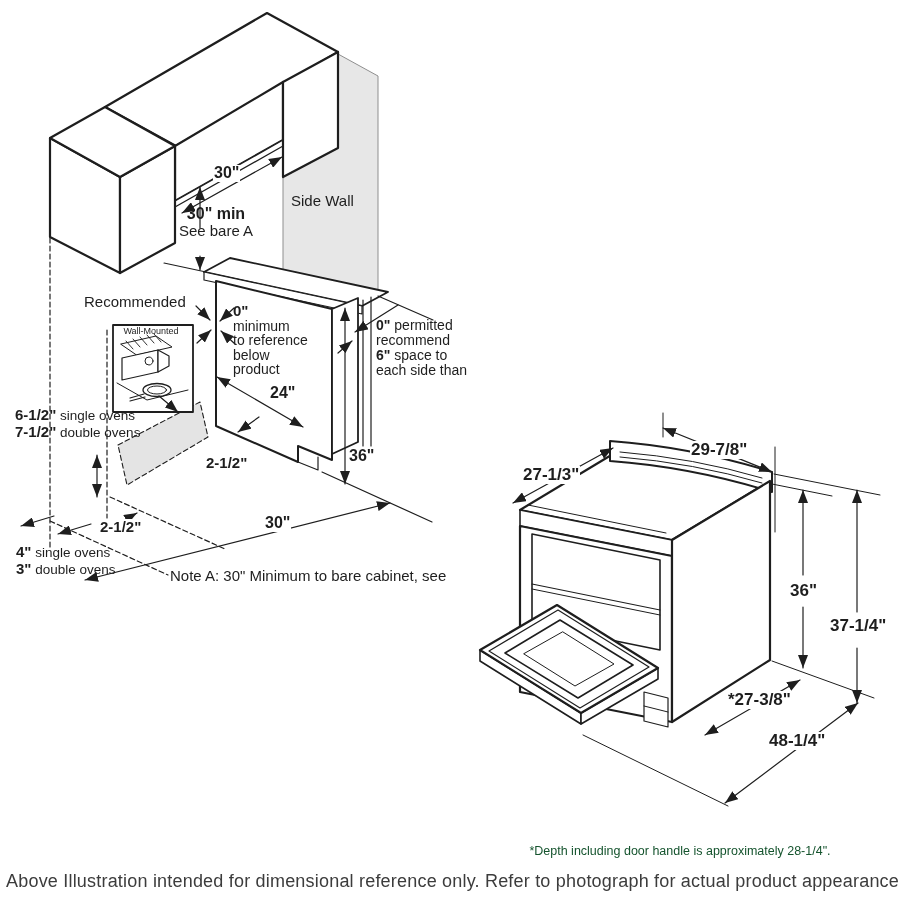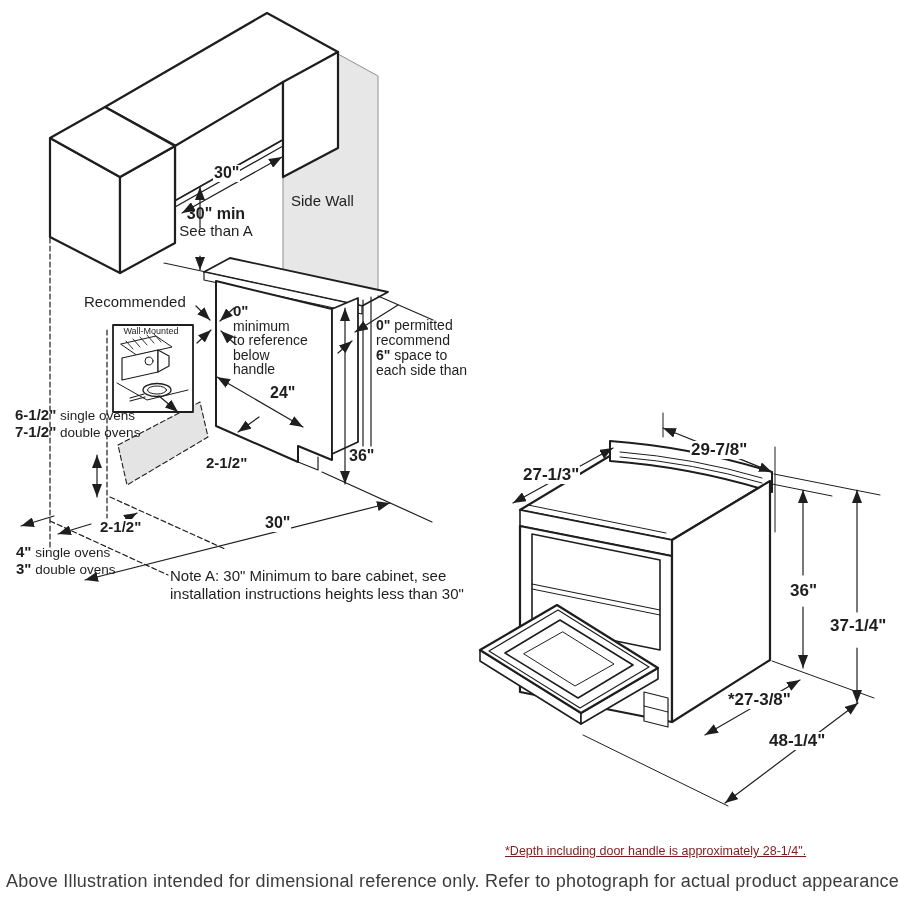--- a/index.html
+++ b/index.html
@@ -8,21 +8,21 @@
   .art{position:absolute;left:0;top:0;}
   .lbl{position:absolute;white-space:nowrap;line-height:1.05;}
   .b{font-weight:bold;}
   .bg{background:#fff;padding:0 1px;}
   .ctr{text-align:center;}
   .fs9{font-size:9px;}.fs12{font-size:12.5px;}.fs13{font-size:13.5px;text-align:right;}
   .fs14{font-size:14px;}.fs15{font-size:15px;}.fs16{font-size:16px;}
   .fs17{font-size:17px;}.fs18{font-size:18px;}
   .lh14{line-height:14.5px;}.lh15{line-height:15px;}.lh16{line-height:16px;}.lh17{line-height:17.5px;}
   .cap{color:#3c3c3c;letter-spacing:.2px;}
-  .fn{color:#7f1d1d;text-align:left;width:350px;text-decoration:underline;}
+  .fn{color:#14532d;text-align:center;width:350px;}
   svg path, svg line, svg ellipse, svg rect, svg circle{vector-effect:non-scaling-stroke;}
 </style>
 </head>
 <body>
 
 <div class="stage">
 
   <svg class="art" width="900" height="868" viewBox="0 0 900 868" fill="none" stroke="#1e1e1e" stroke-linejoin="round" stroke-linecap="round">
     <defs>
       <marker id="ae" markerUnits="userSpaceOnUse" markerWidth="14" markerHeight="10" refX="13" refY="5" orient="auto">
@@ -152,34 +152,34 @@
       <path d="M705,735 L800,680" marker-start="url(#as)" marker-end="url(#ae)"></path>
       <path d="M583,735 L728,806" stroke-width="1"></path>
       <path d="M725,803 L858,703" marker-start="url(#as)" marker-end="url(#ae)"></path>
     </g>
   </svg>
 
   <div class="lbl fs16 b bg" style="left:213px;top:165px;">30"</div>
 
   <div class="lbl ctr" style="left:170px;top:206px;width:92px;">
     <div class="fs16 b">30" min</div>
-    <div class="fs15">See than A</div>
+    <div class="fs15">See bare A</div>
   </div>
 
   <div class="lbl fs15" style="left:291px;top:193px;">Side Wall</div>
 
   <div class="lbl fs15" style="left:84px;top:294px;">Recommended</div>
   <div class="lbl fs9 ctr" style="left:113px;top:327px;width:76px;">Wall-Mounted</div>
 
   <div class="lbl fs14 lh14" style="left:233px;top:304px;">
     <div class="fs15 b">0"</div>
     <div>minimum</div>
     <div>to reference</div>
     <div>below</div>
-    <div>handle</div>
+    <div>product</div>
   </div>
 
   <div class="lbl fs16 b bg" style="left:269px;top:385px;">24"</div>
 
   <div class="lbl fs14 lh15" style="left:376px;top:318px;">
     <div><b>0"</b><span> permitted</span></div>
     <div>recommend</div>
     <div><b>6"</b><span> space to</span></div>
     <div>each side than</div>
   </div>
@@ -194,21 +194,20 @@
   <div class="lbl fs16 b bg" style="left:348px;top:448px;">36"</div>
   <div class="lbl fs16 b bg" style="left:264px;top:515px;">30"</div>
 
   <div class="lbl lh16" style="left:16px;top:544px;">
     <div><b class="fs15">4"</b><span class="fs13"> single ovens</span></div>
     <div><b class="fs15">3"</b><span class="fs13"> double ovens</span></div>
   </div>
 
   <div class="lbl fs15 lh17" style="left:170px;top:567px;">
     <div>Note A: 30" Minimum to bare cabinet, see</div>
-    <div>installation instructions heights less than 30"</div>
   </div>
 
   <div class="lbl fs17 b bg" style="left:522px;top:466px;">27-1/3"</div>
   <div class="lbl fs17 b bg" style="left:690px;top:441px;">29-7/8"</div>
   <div class="lbl fs17 b bg" style="left:789px;top:582px;">36"</div>
   <div class="lbl fs17 b bg" style="left:829px;top:617px;">37-1/4"</div>
   <div class="lbl fs17 b bg" style="left:727px;top:691px;">*27-3/8"</div>
   <div class="lbl fs17 b bg" style="left:768px;top:732px;">48-1/4"</div>
 
   <div class="lbl fs12 fn" style="left:505px;top:845px;">*Depth including door handle is approximately 28-1/4".</div>

